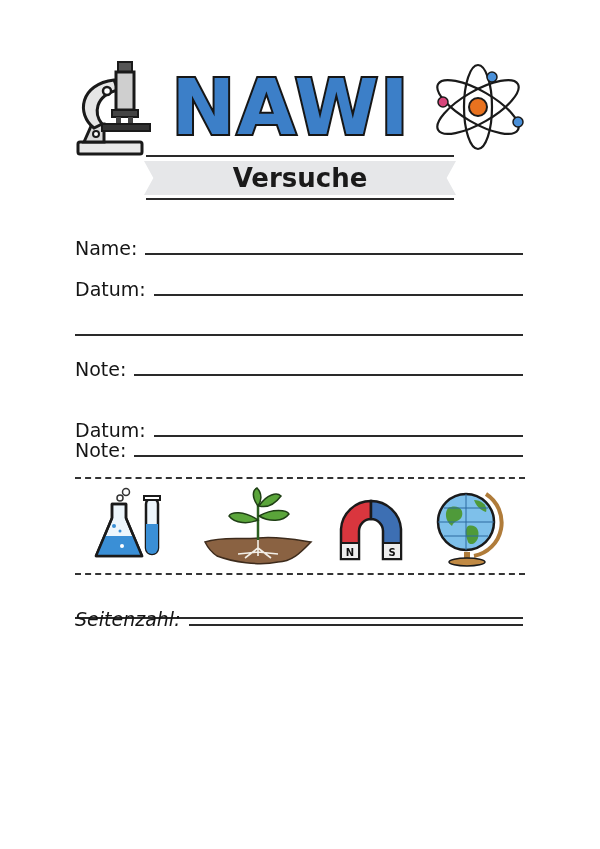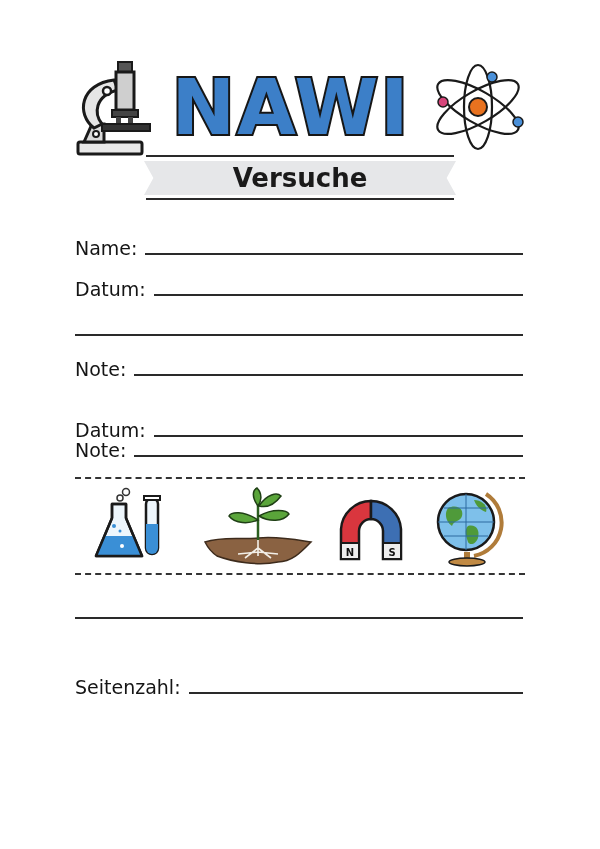--- a/index.html
+++ b/index.html
@@ -149,16 +149,16 @@
     <rect x="30" y="66" width="6" height="8" fill="#b07c3a"></rect>
     <ellipse cx="33" cy="76" rx="18" ry="4" fill="#c18a44" stroke="#1a1a1a" stroke-width="1.5"></ellipse>
   </svg>
 </div>
 
 <div class="abs dash" style="top:573px;"></div>
 
 <div class="row" style="top:597px;">
   <span class="line"></span>
 </div>
-<div class="row" style="top:672px;">
+<div class="row" style="top:604px;font-style:italic;">
   <span class="label">Seitenzahl:</span>
   <span class="line"></span>
 </div>
 
 </body></html>

